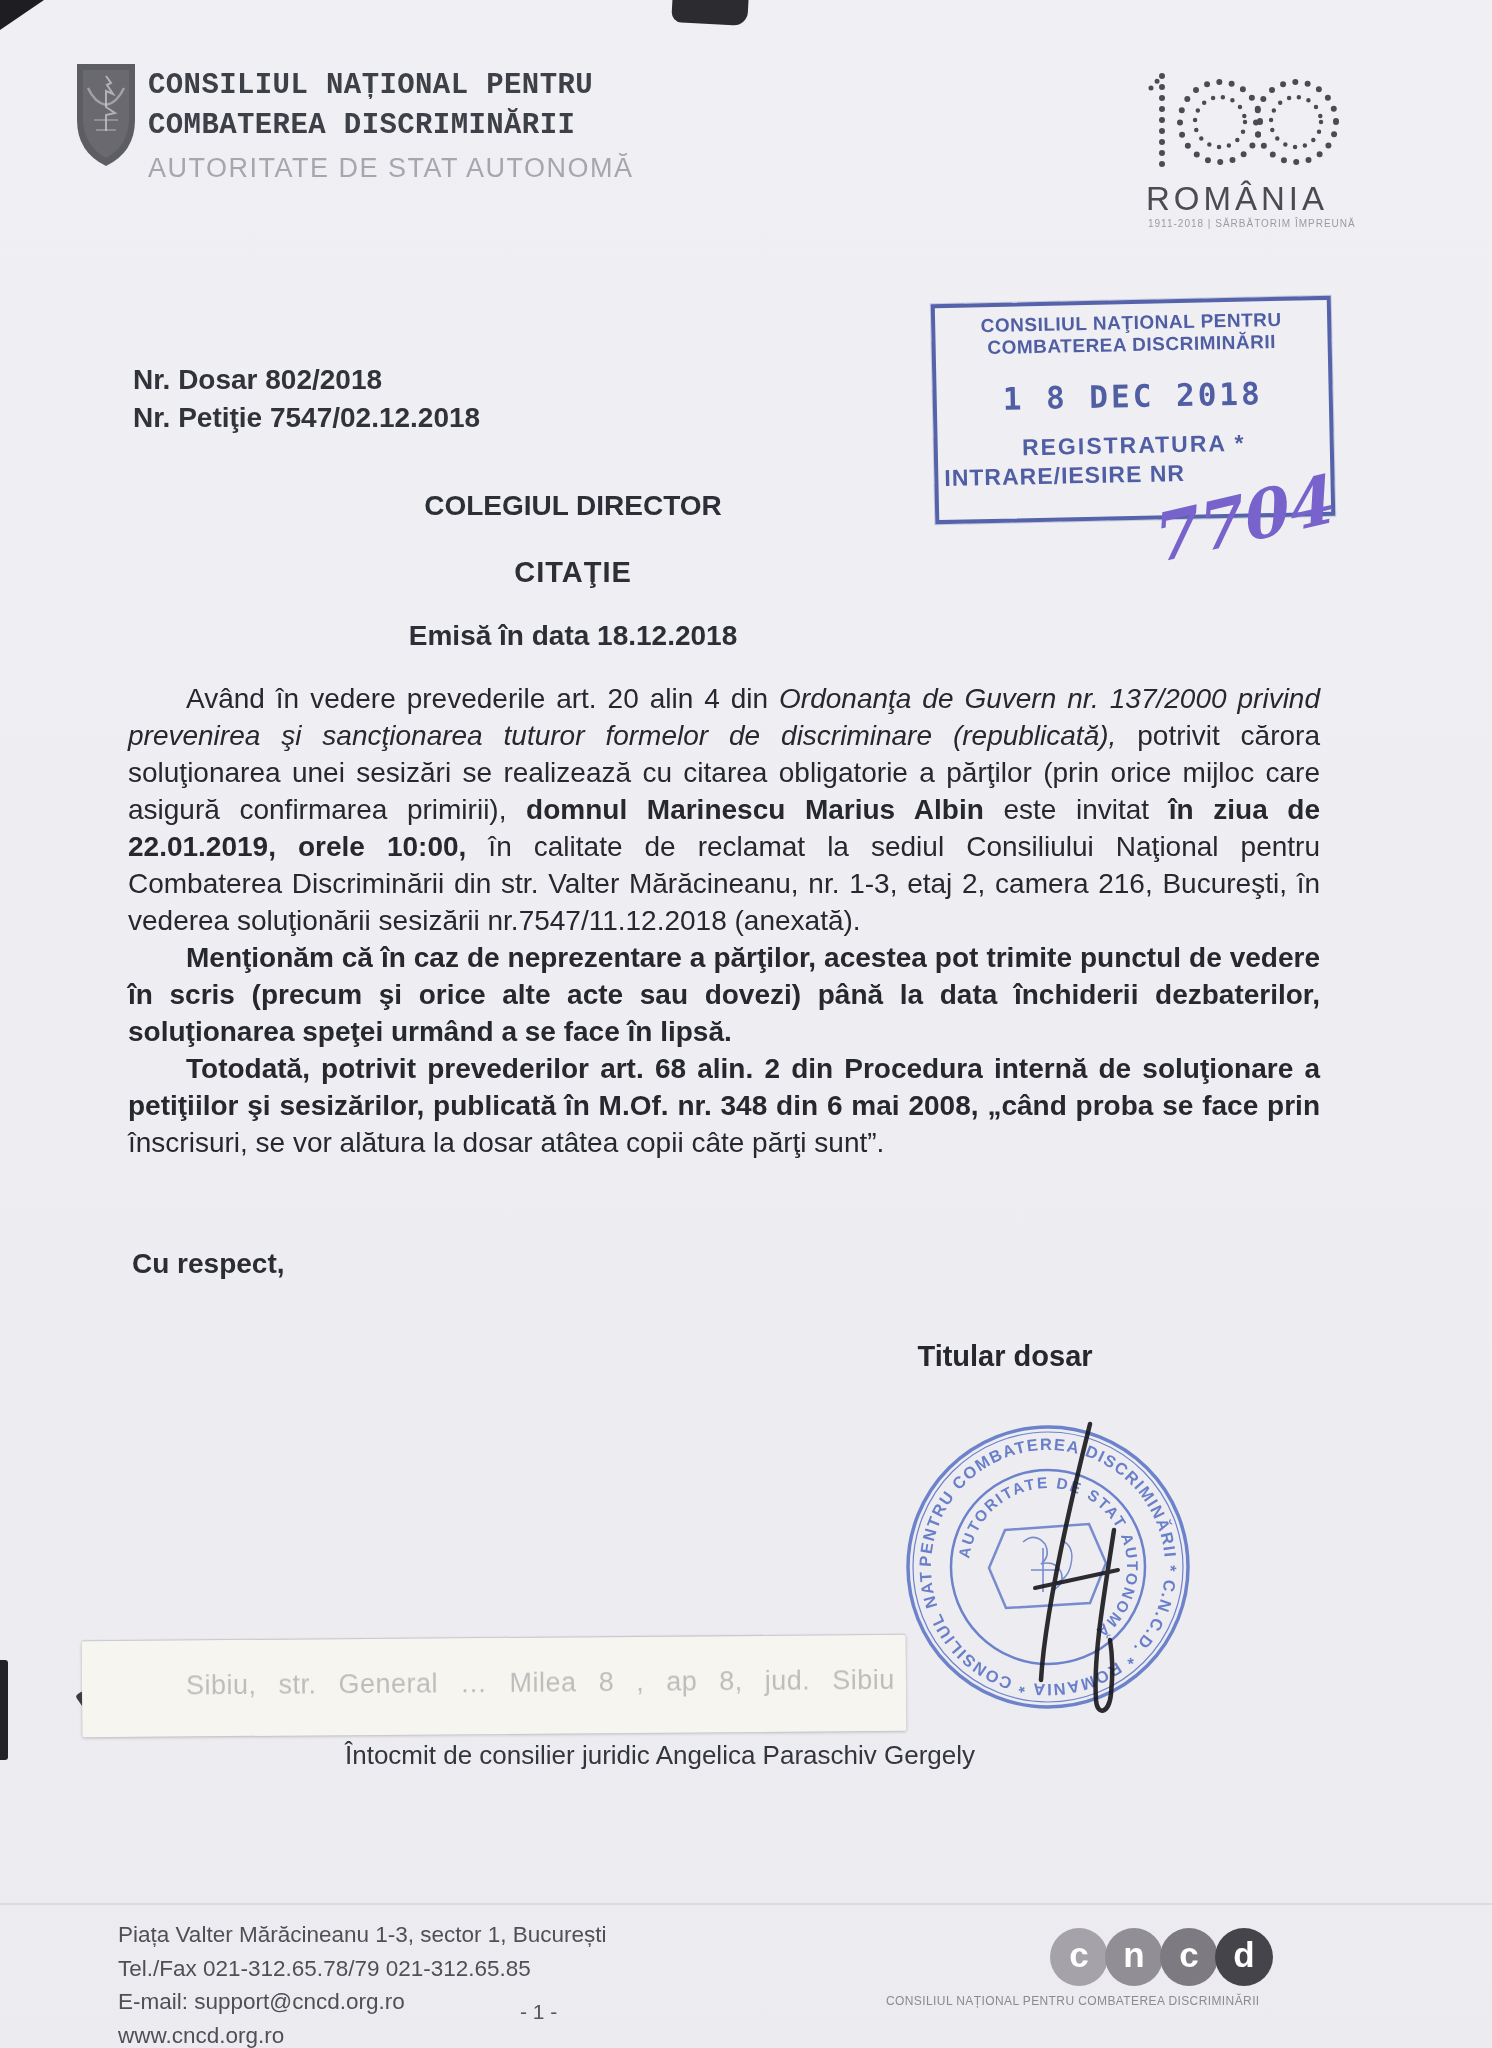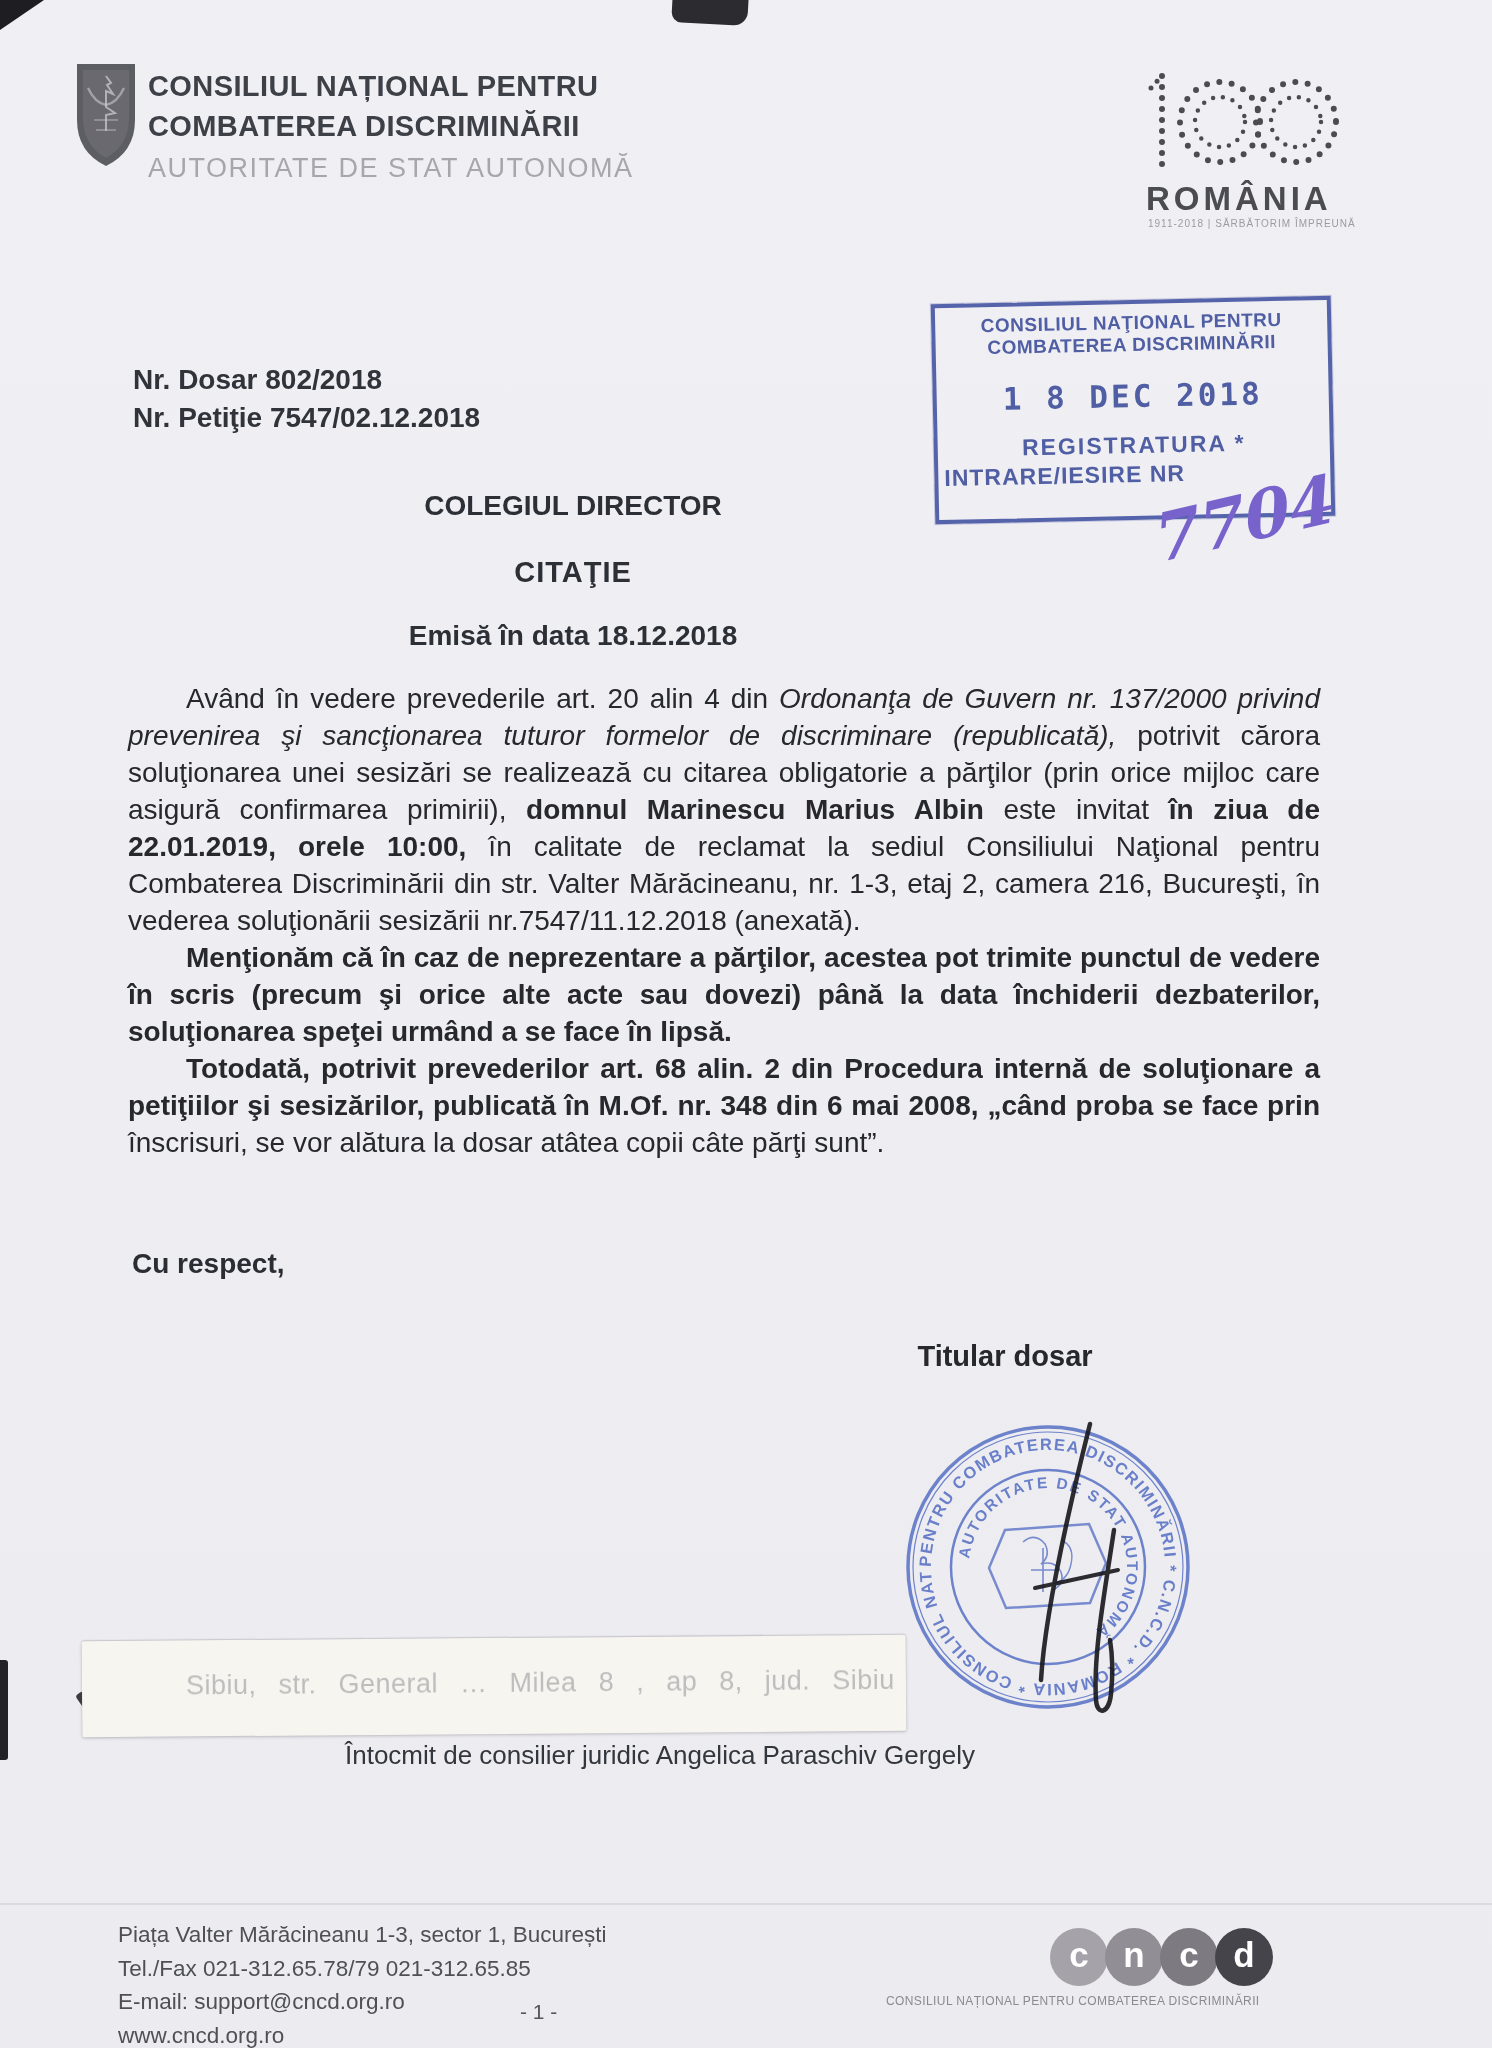--- a/index.html
+++ b/index.html
@@ -4,24 +4,24 @@
 <style>
   html,body{margin:0;padding:0;background:#d9d8dd;}
   .page{
     position:relative;width:1492px;height:2048px;overflow:hidden;
     background:linear-gradient(180deg,#f0eff4 0%,#eeedf2 55%,#ecebf0 100%);
     font-family:"Liberation Sans",sans-serif;color:#2a2d33;
   }
   
   .coa{position:absolute;left:75px;top:60px;}
   .org-block{position:absolute;left:148px;top:66px;line-height:40px;}
-  .org-line{font-size:29px;font-weight:bold;color:#3d4047;letter-spacing:.4px;}
+  .org-line{font-size:29px;font-weight:bold;color:#3d4047;letter-spacing:.4px;font-family:Liberation Mono, monospace;}
   .org-sub{font-size:27px;color:#a6a6ad;letter-spacing:1.5px;margin-top:2px;}
   .cent-dots{position:absolute;left:1148px;top:64px;}
-  .cent-country{position:absolute;left:1146px;top:180px;width:210px;font-size:33px;font-weight:bold;color:#4b4b52;letter-spacing:4px;}
+  .cent-country{position:absolute;left:1146px;top:180px;width:210px;font-size:33px;font-weight:normal;color:#4b4b52;letter-spacing:4px;}
   .cent-tag{position:absolute;left:1148px;top:218px;width:240px;font-size:10px;color:#9b9ba2;letter-spacing:1px;}
   
   .refs{position:absolute;left:133px;top:330px;font-size:28px;font-weight:bold;line-height:38px;color:#303339;margin-top:31px;}
   
   .reg-stamp{
     position:absolute;left:933px;top:300px;width:392px;height:212px;
     border:4px solid #4a59a5;transform:rotate(-1.2deg);color:#44549e;
     box-shadow:0 0 0 1px rgba(74,89,165,.25);opacity:.93;text-align:center;
   }
   .reg-l1{font-size:19px;font-weight:bold;letter-spacing:.5px;margin-top:8px;}

